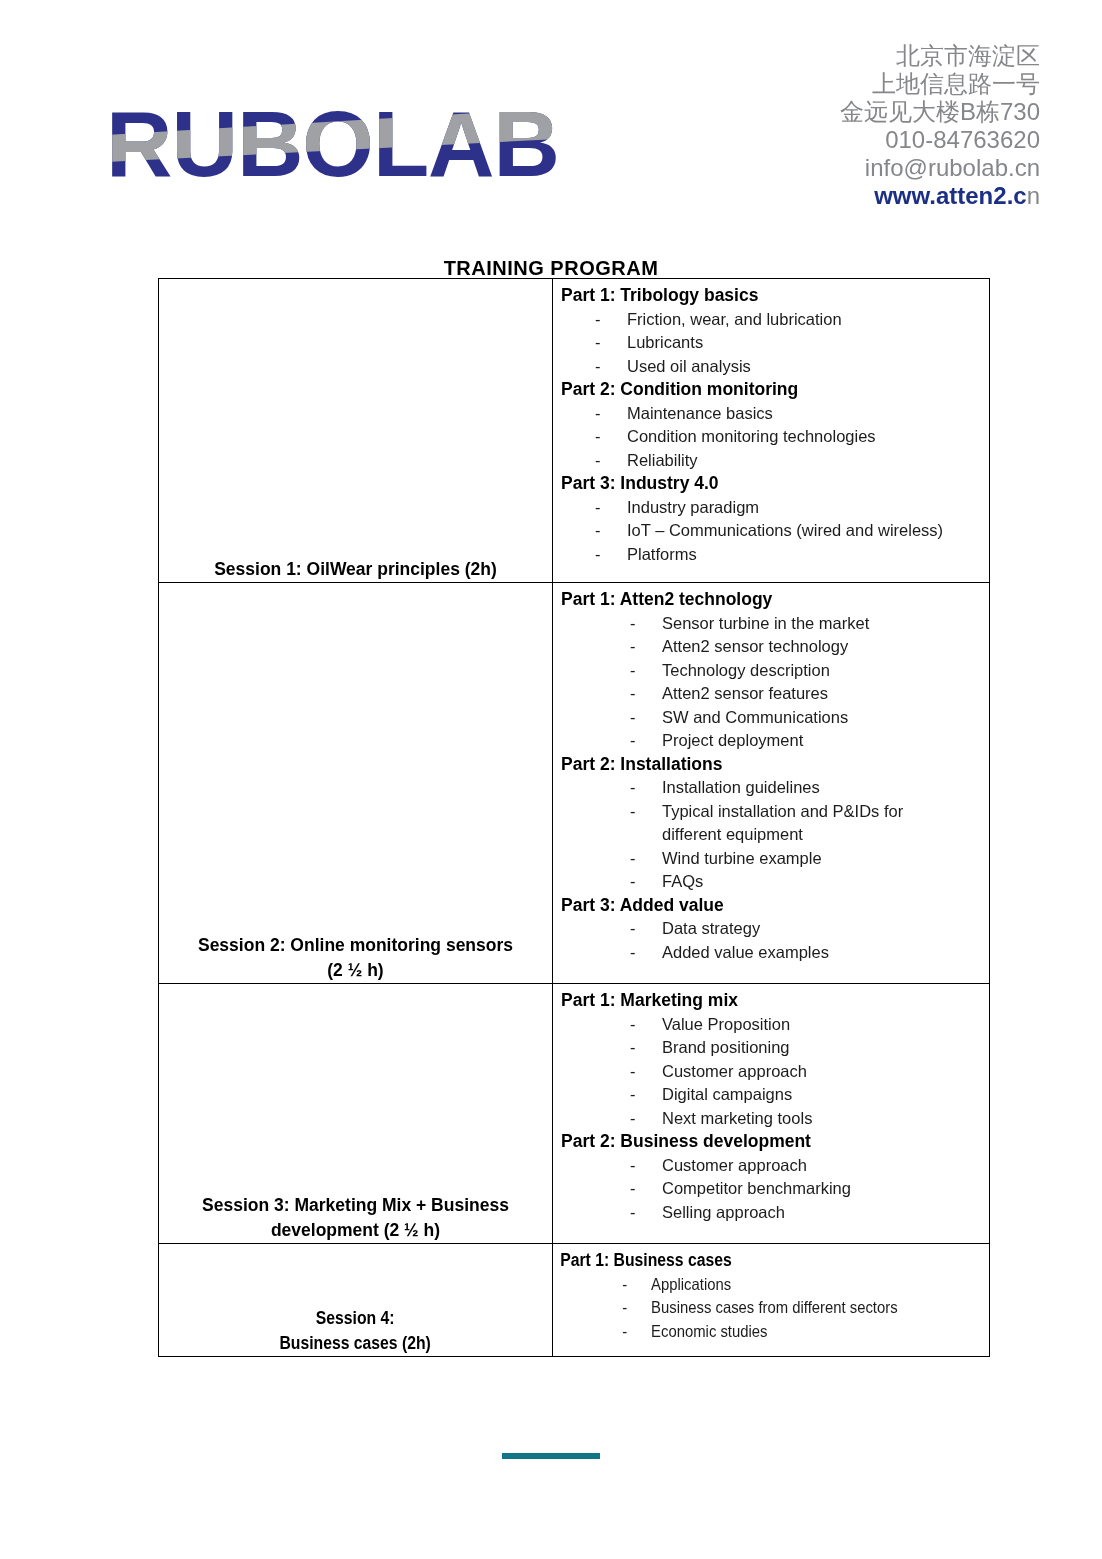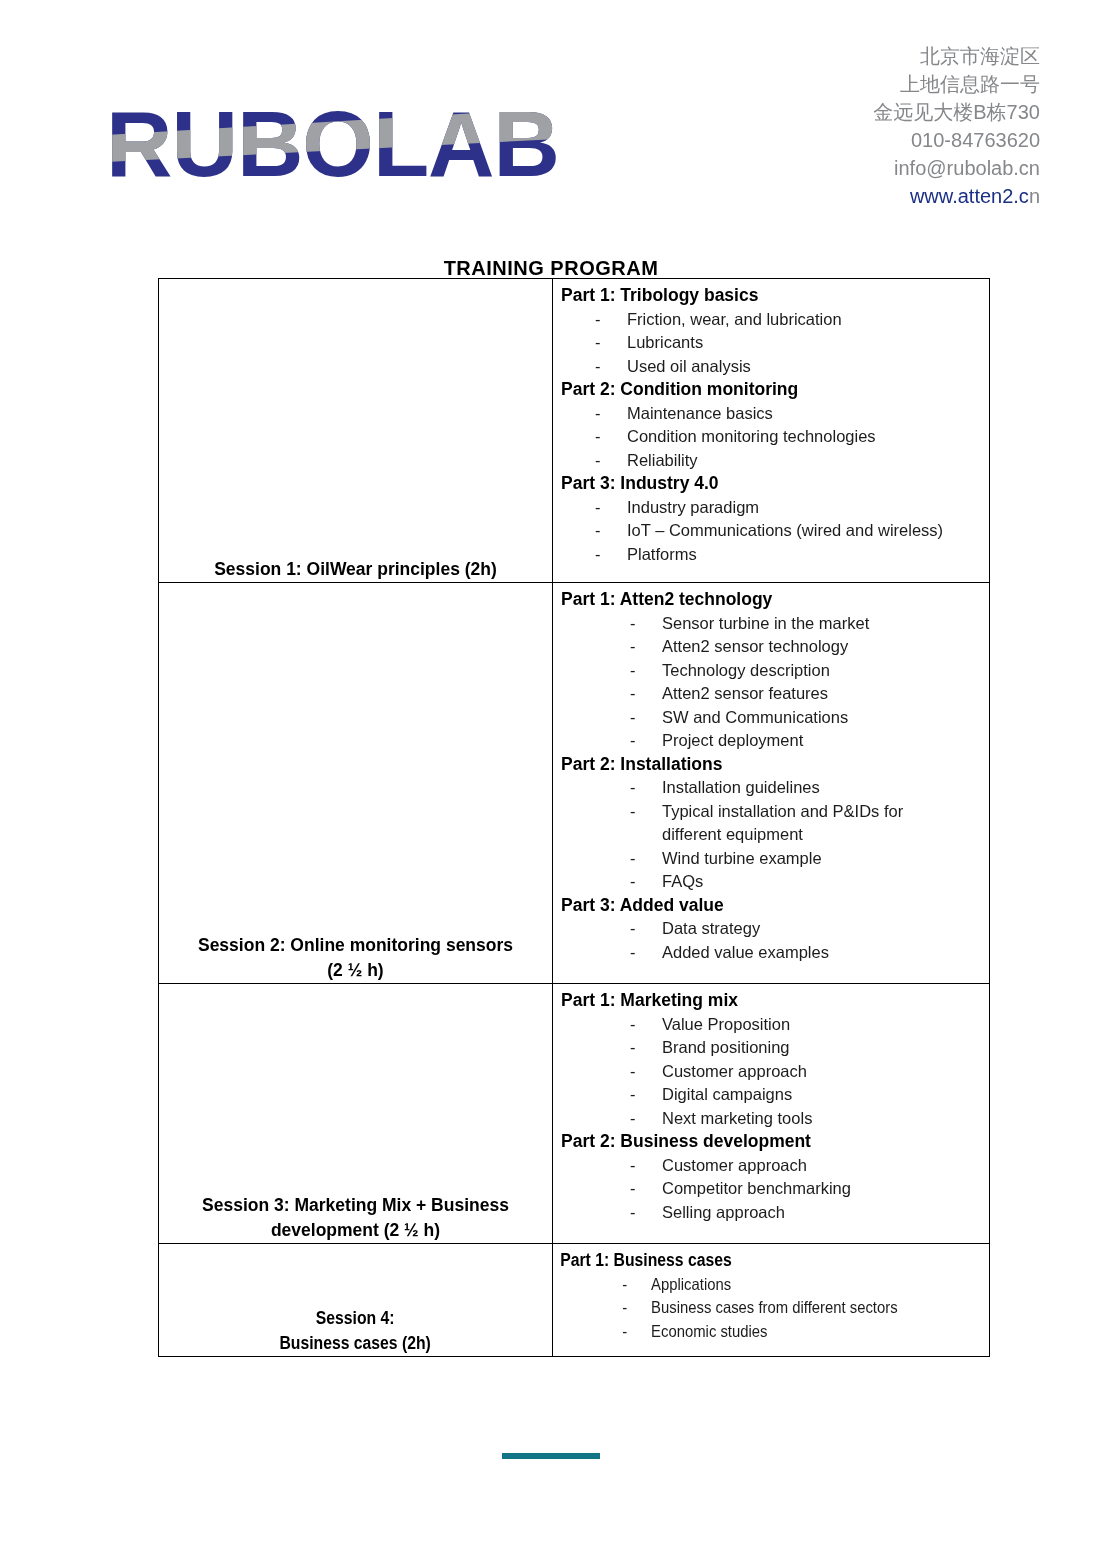--- a/index.html
+++ b/index.html
@@ -13,23 +13,23 @@
     font-weight:bold;font-size:92px;letter-spacing:-1px;color:var(--logo-navy);
     white-space:nowrap;
   }
   .logo .stripe{
     position:absolute;left:0;top:0;color:var(--logo-gray);
     clip-path:polygon(0 41%,100% 14%,100% 45%,0 68%);
   }
   
   .contact{
     position:absolute;right:62px;top:42px;text-align:right;
-    font-size:20px;line-height:28px;color:var(--contact-gray);
-  }
-  .contact .site-bold{font-weight:normal;color:var(--link-navy);}
+    font-size:24px;line-height:28px;color:var(--contact-gray);
+  }
+  .contact .site-bold{font-weight:bold;color:var(--link-navy);}
   
   .doc-title{
     position:absolute;left:0;top:231px;width:100%;text-align:center;
     font-size:20px;font-weight:bold;letter-spacing:.5px;color:#000;margin-top:26px;
   }
   
   table.training{
     position:absolute;left:158px;top:278px;width:831px;
     border-collapse:collapse;table-layout:fixed;
   }

